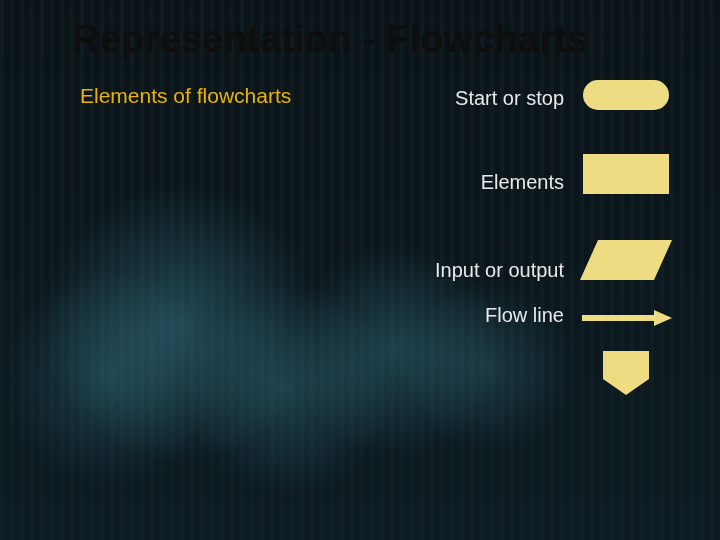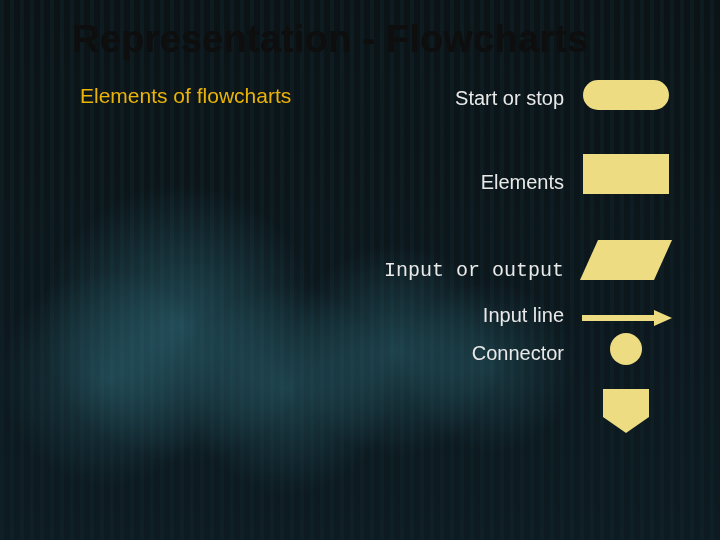--- a/index.html
+++ b/index.html
@@ -57,21 +57,21 @@
     display: flex;
     align-items: center;
     justify-content: center;
   }
   
   .sh-fill { fill: #eddc82; }
   .sh-stroke { stroke: #eddc82; }
   
   .row-start    { margin-top: 8px; }
   .row-process  { margin-top: 44px; }
-  .row-io       { margin-top: 44px; font-family: Liberation Mono, monospace; }
+  .row-io       { margin-top: 44px; }
   .row-decision { margin-top: 34px; }
   .row-flow     { margin-top: 22px; }
   .row-conn     { margin-top: 6px; }
   .row-offpage  { margin-top: 22px; }
   .shape-terminal {
     width: 86px; height: 30px;
     background:#eddc82; border-radius: 16px;
   }
   .shape-process {
     width: 86px; height: 40px;
@@ -122,35 +122,29 @@
     <span class="label">Input or output</span>
     <span class="shape-col">
       <svg class="shape-io" viewBox="0 0 96 44">
         <polygon class="sh-fill" points="20,2 94,2 76,42 2,42"></polygon>
       </svg>
     </span>
   </div>
 
 
   <div class="item row-flow">
-    <span class="label">Input line</span>
+    <span class="label">Flow line</span>
     <span class="shape-col">
       <svg class="shape-arrow" viewBox="0 0 96 18">
         <line class="sh-stroke" x1="4" y1="9" x2="78" y2="9" stroke-width="6"></line>
         <polygon class="sh-fill" points="76,1 94,9 76,17"></polygon>
       </svg>
     </span>
   </div>
 
-  <div class="item row-conn">
-    <span class="label">Connector</span>
-    <span class="shape-col">
-      <span class="shape-connector"></span>
-    </span>
-  </div>
 
   <div class="item row-offpage">
     <span class="shape-col">
       <svg class="shape-offpage" viewBox="0 0 50 48">
         <polygon class="sh-fill" points="2,2 48,2 48,30 25,46 2,30"></polygon>
       </svg>
     </span>
   </div>
 
 </div>

